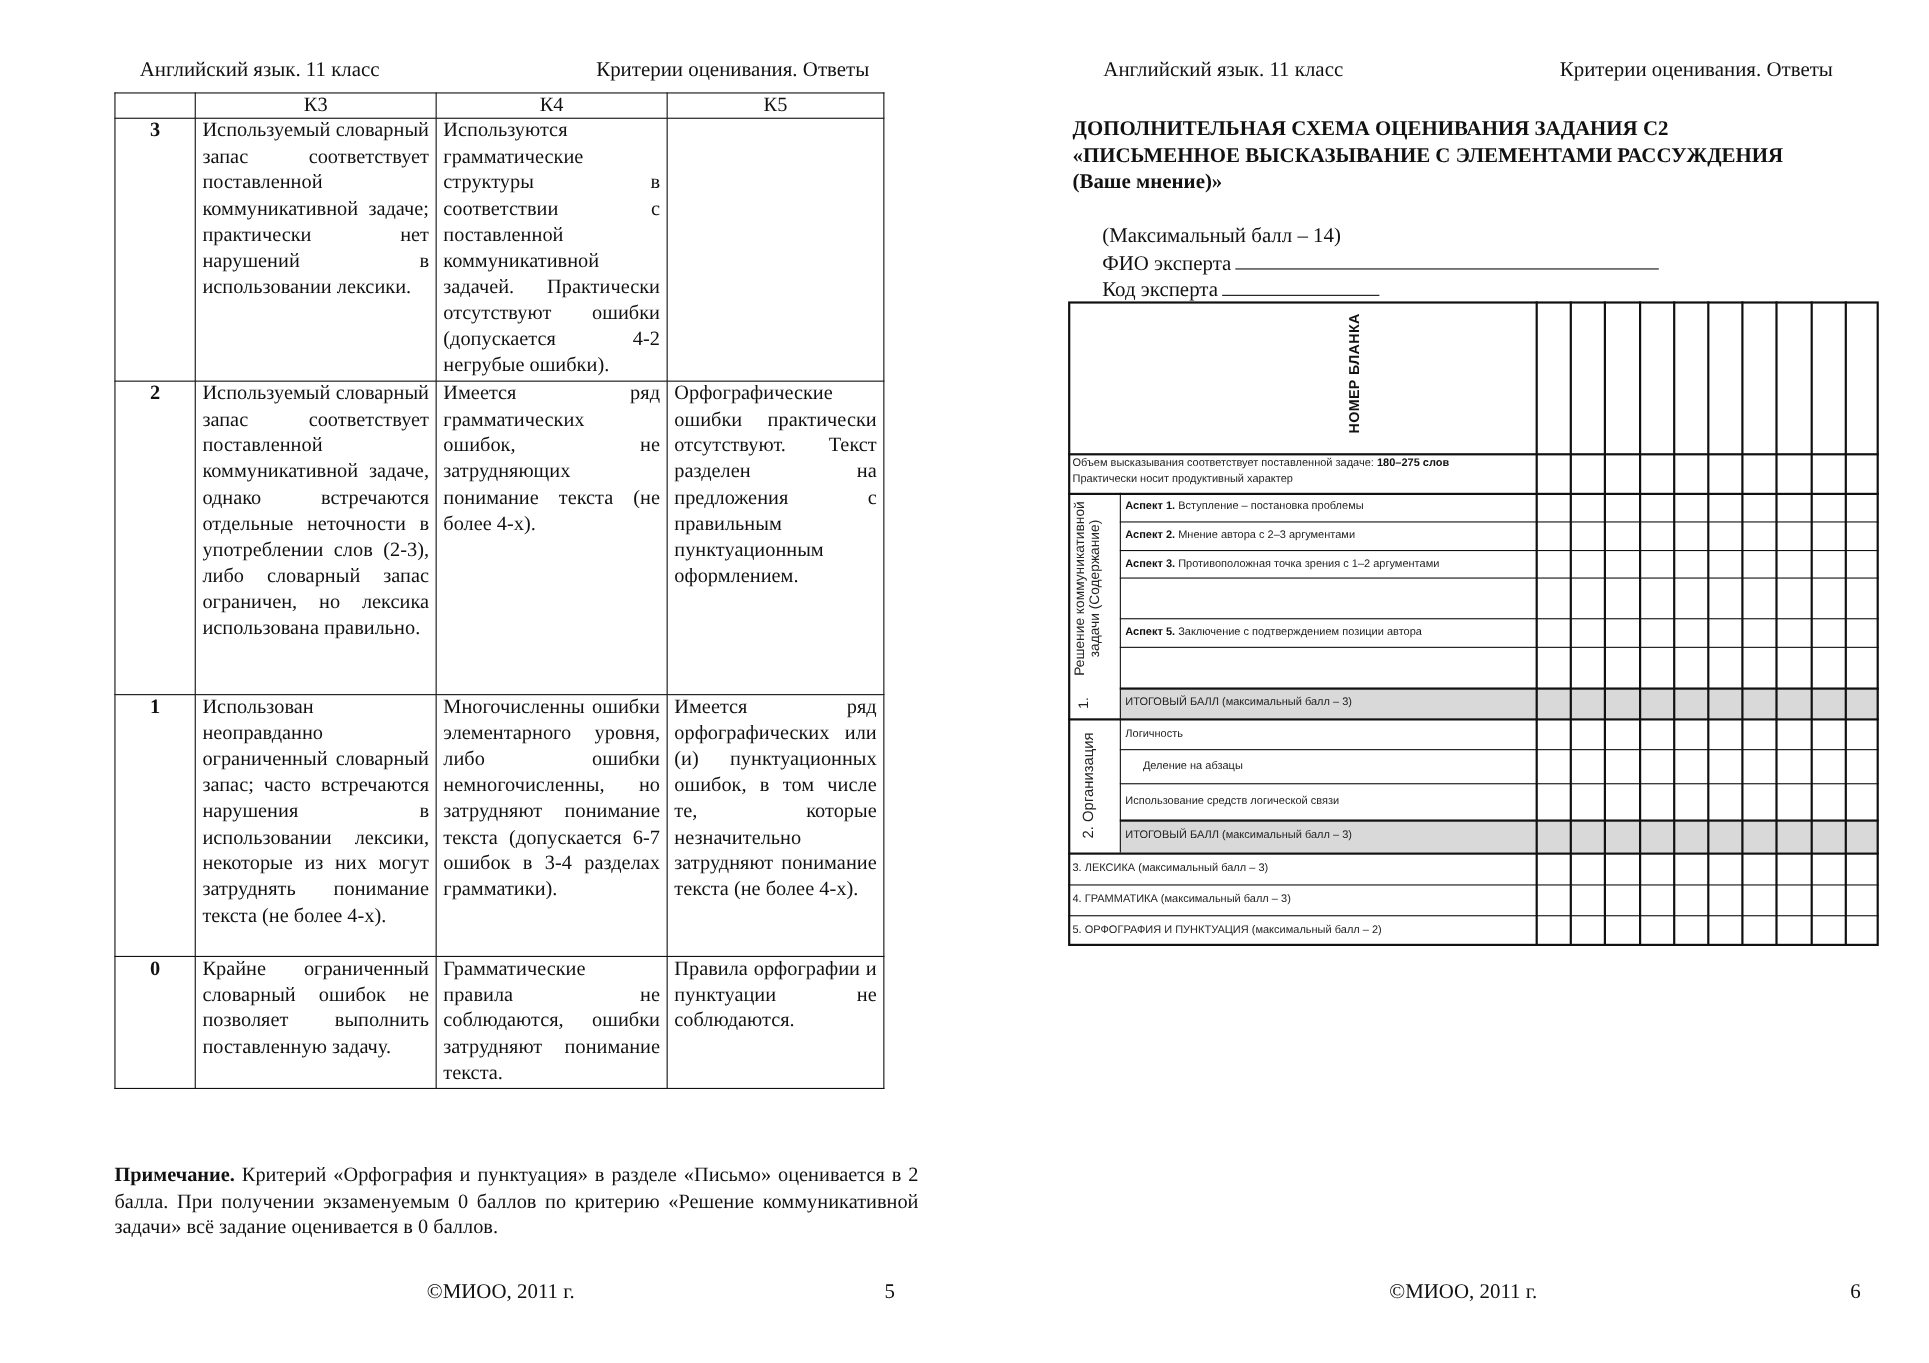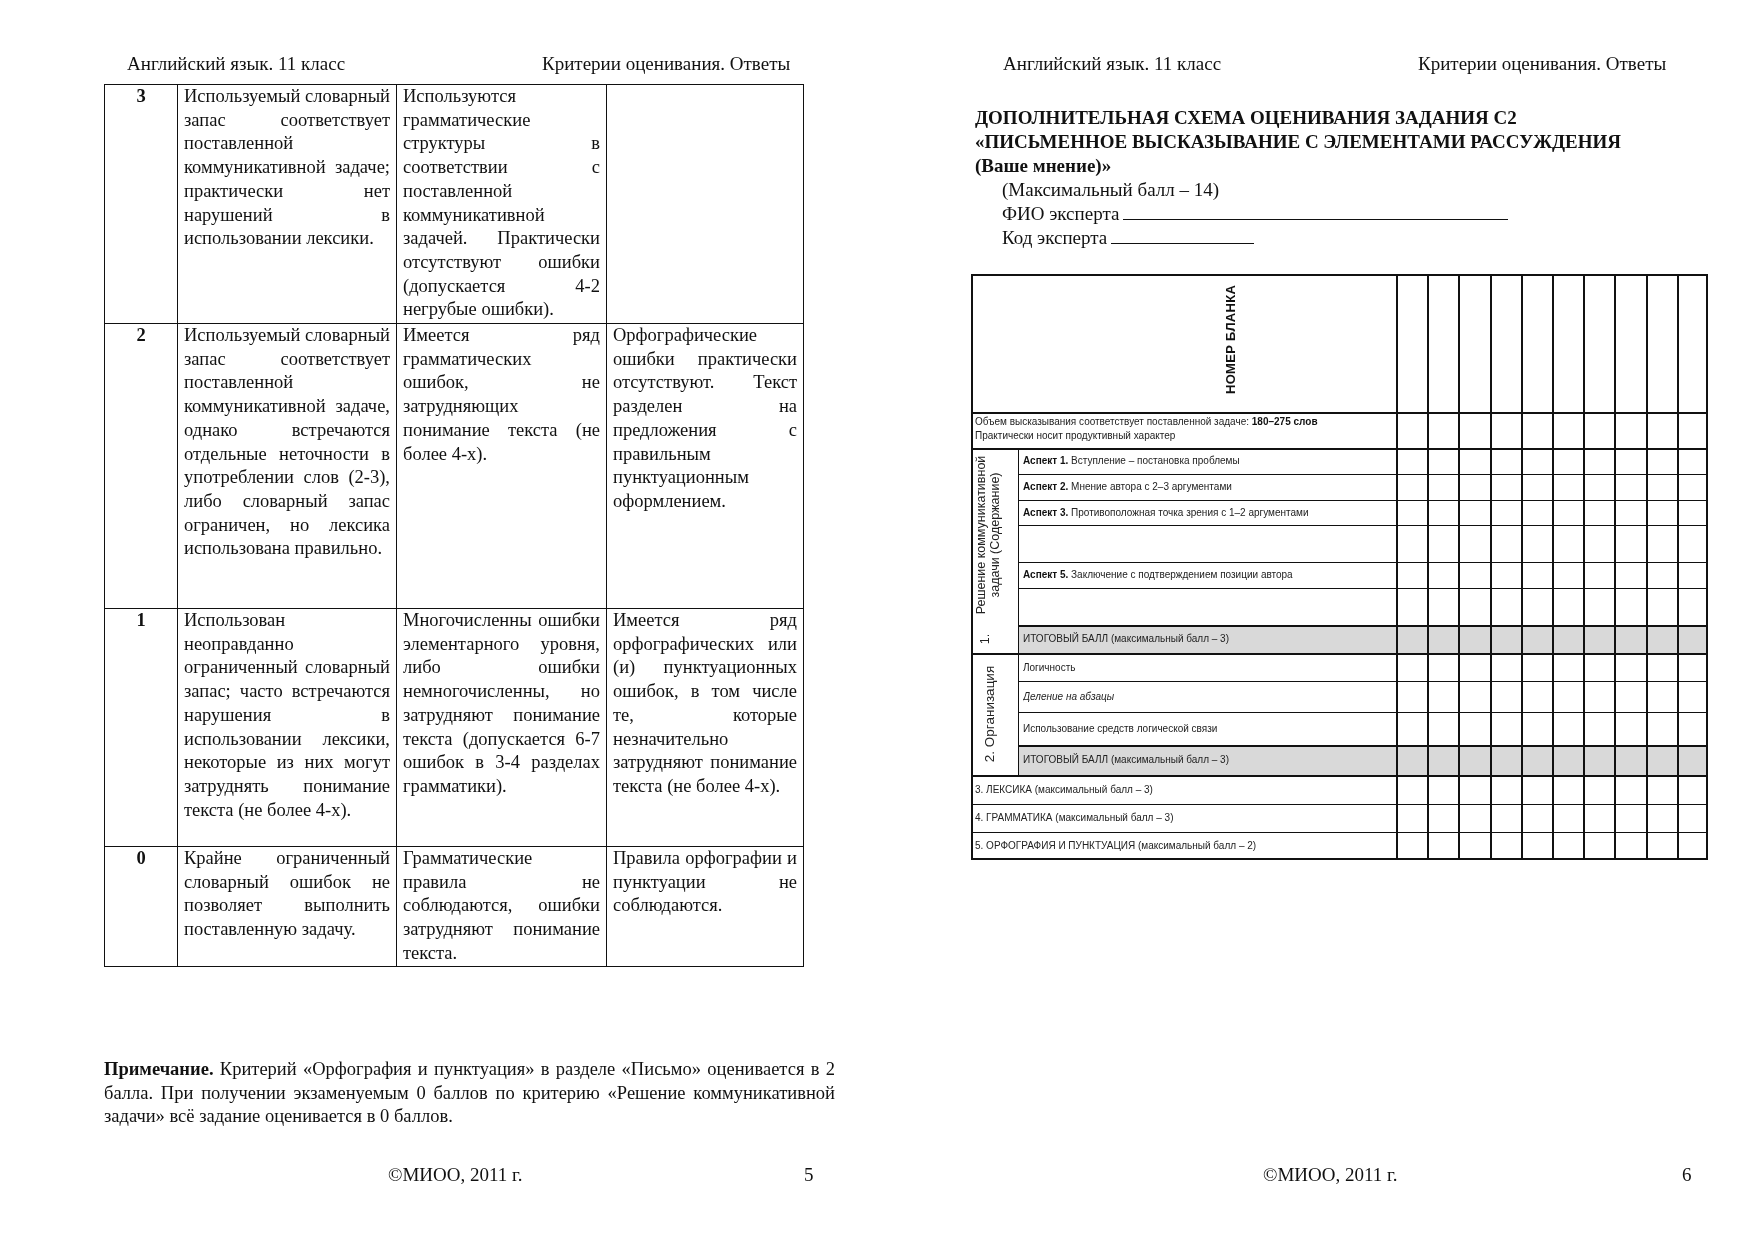--- a/index.html
+++ b/index.html
@@ -18,21 +18,21 @@
   table.crit td.score { text-align:center; font-weight:bold; }
   table.crit td.txt { text-align:justify; text-align-last:left; }
   tr.r3 td { height:238px; } tr.r2 td { height:284px; } tr.r1 td { height:237px; } tr.r0 td { height:119px; }
 
   .note { left:104px; top:1058px; width:731px; font-size:18.5px; line-height:23.5px;
           text-align:justify; text-align-last:left; }
   .note b { font-weight:bold; }
 
   
   .title { left:975px; font-weight:bold; font-size:19px; white-space:nowrap; }
-  .meta { left:1002px; font-size:19px; white-space:nowrap; }
+  .meta { left:1002px; font-size:19px; white-space:nowrap;margin-top:25px; }
   .uline { display:inline-block; border-bottom:1.5px solid #111; height:16px; vertical-align:baseline; margin-left:4px; }
 
   .grid { position:absolute; left:971px; top:274px; width:737px; height:586px; }
   .grid .box { position:absolute; border:2px solid #111; box-sizing:border-box; }
   .rowline { position:absolute; height:0; border-top:1.3px solid #111; }
   .rowline.thick { border-top:2.5px solid #111; }
   .colline { position:absolute; width:0; border-left:1.3px solid #111; }
   .colline.thick { border-left:2.5px solid #111; }
   .cell-label { position:absolute; font-family:"Liberation Sans", "DejaVu Sans", sans-serif;
                 font-size:10px; line-height:13.5px; color:#222; white-space:nowrap; overflow:hidden; }
@@ -53,20 +53,26 @@
 <div class="abs hdr" style="left:542px">Критерии оценивания. Ответы</div>
 
 <table class="crit">
   <colgroup>
       <col style="width:73px">
       <col style="width:219px">
       <col style="width:210px">
       <col style="width:197px">
     </colgroup>
   <tbody>
+  <tr class="krow">
+    <td></td>
+    <td>К3</td>
+    <td>К4</td>
+    <td>К5</td>
+  </tr>
   <tr class="r3">
     <td class="score">3</td>
     <td class="txt">Используемый словарный запас соответствует поставленной коммуникативной задаче; практически нет нарушений в использовании лексики.</td>
     <td class="txt">Используются грамматические структуры в соответствии с поставленной коммуникативной задачей. Практически отсутствуют ошибки (допускается 4-2 негрубые ошибки).</td>
     <td class="txt"></td>
   </tr>
   <tr class="r2">
     <td class="score">2</td>
     <td class="txt">Используемый словарный запас соответствует поставленной коммуникативной задаче, однако встречаются отдельные неточности в употреблении слов (2-3), либо словарный запас ограничен, но лексика использована правильно.</td>
     <td class="txt">Имеется ряд грамматических ошибок, не затрудняющих понимание текста (не более 4-х).</td>
@@ -322,21 +328,21 @@
 
   <div class="cell-label" style="left:52px; top:180px; width:370px;"><b>Аспект 1.</b><span> Вступление – постановка проблемы</span></div>
   <div class="cell-label" style="left:52px; top:206px; width:370px;"><b>Аспект 2.</b><span> Мнение автора с 2–3 аргументами</span></div>
   <div class="cell-label" style="left:52px; top:232px; width:370px;"><b>Аспект 3.</b><span> Противоположная точка зрения с 1–2 аргументами</span></div>
   <div class="cell-label" style="left:52px; top:294px; width:370px;"><b>Аспект 5.</b><span> Заключение с подтверждением позиции автора</span></div>
 
   <div class="cell-label" style="left:52px; top:358px; width:370px;">ИТОГОВЫЙ БАЛЛ  (максимальный балл – 3)</div>
 
   <div class="vlabel" style="left:12px; top:498px; width:116px; font-size:13.5px;">2. Организация</div>
   <div class="cell-label" style="left:52px; top:387px; width:370px;">Логичность</div>
-  <div class="cell-label" style="left:52px; top:416px; width:370px;font-style:italic;">Деление на абзацы</div>
+  <div class="cell-label" style="left:68px; top:416px; width:370px;">Деление на абзацы</div>
   <div class="cell-label" style="left:52px; top:448px; width:370px;">Использование средств логической связи</div>
   <div class="cell-label" style="left:52px; top:479px; width:370px;">ИТОГОВЫЙ БАЛЛ  (максимальный балл – 3)</div>
 
   <div class="cell-label" style="left:4px; top:509px; width:418px;">3. ЛЕКСИКА  (максимальный балл – 3)</div>
   <div class="cell-label" style="left:4px; top:537px; width:418px;">4. ГРАММАТИКА (максимальный балл – 3)</div>
   <div class="cell-label" style="left:4px; top:565px; width:418px;">5. ОРФОГРАФИЯ И ПУНКТУАЦИЯ (максимальный балл – 2)</div>
 </div>
 
 <div class="abs foot" style="left:1263px">©МИОО, 2011 г.</div>
 <div class="abs foot" style="left:1682px">6</div>

